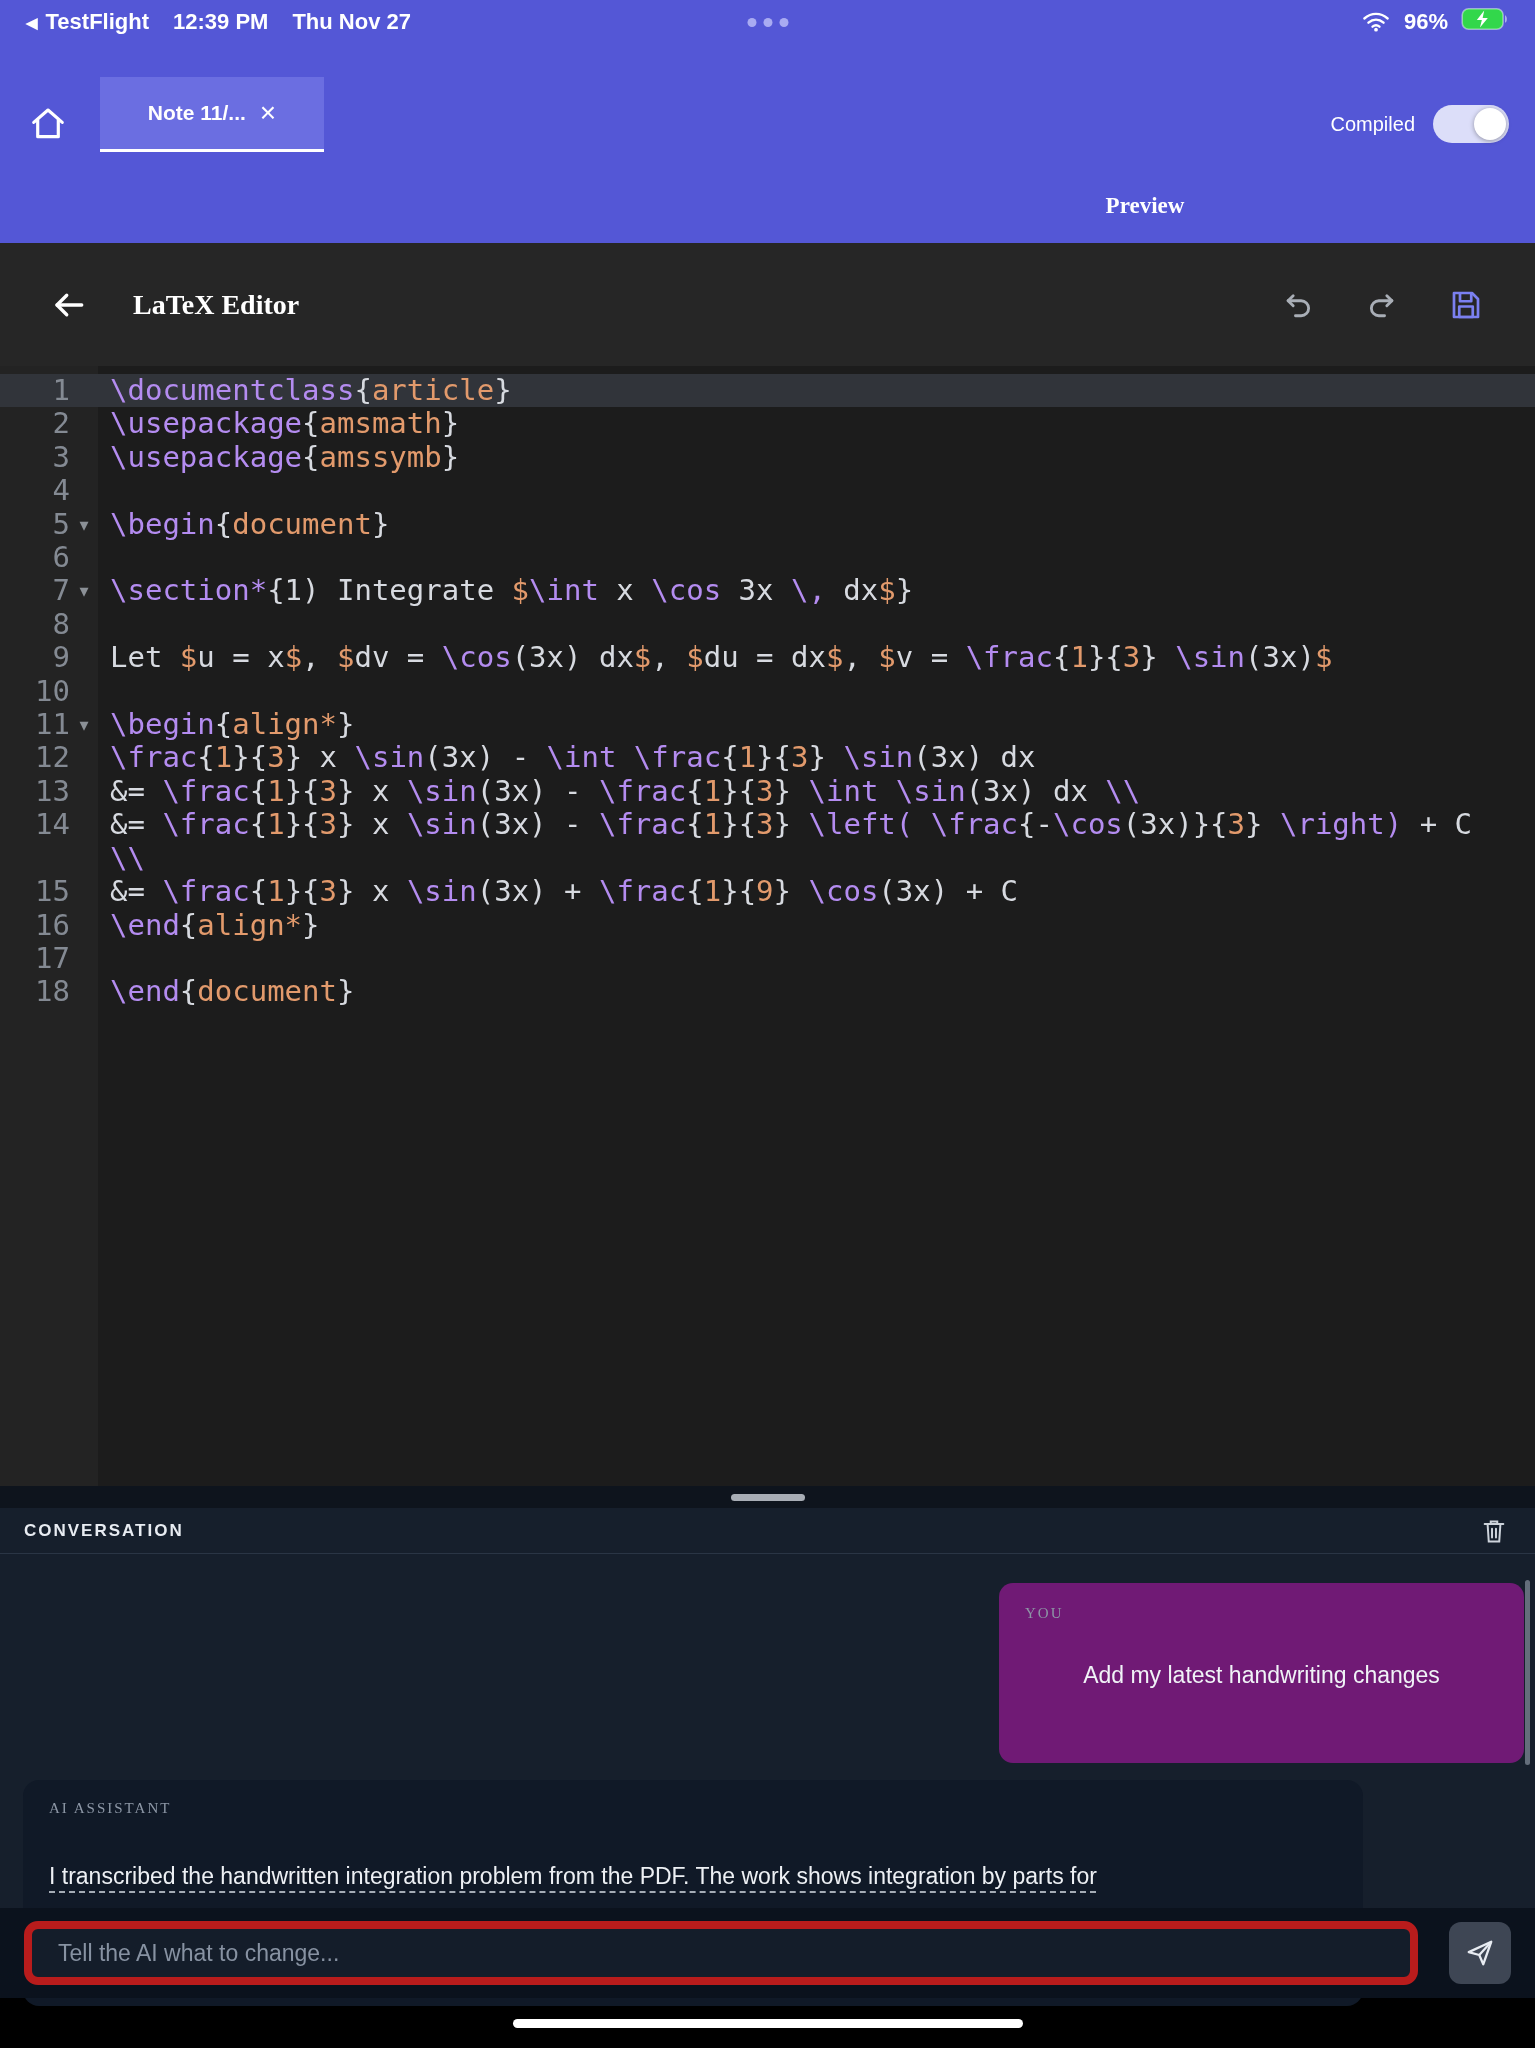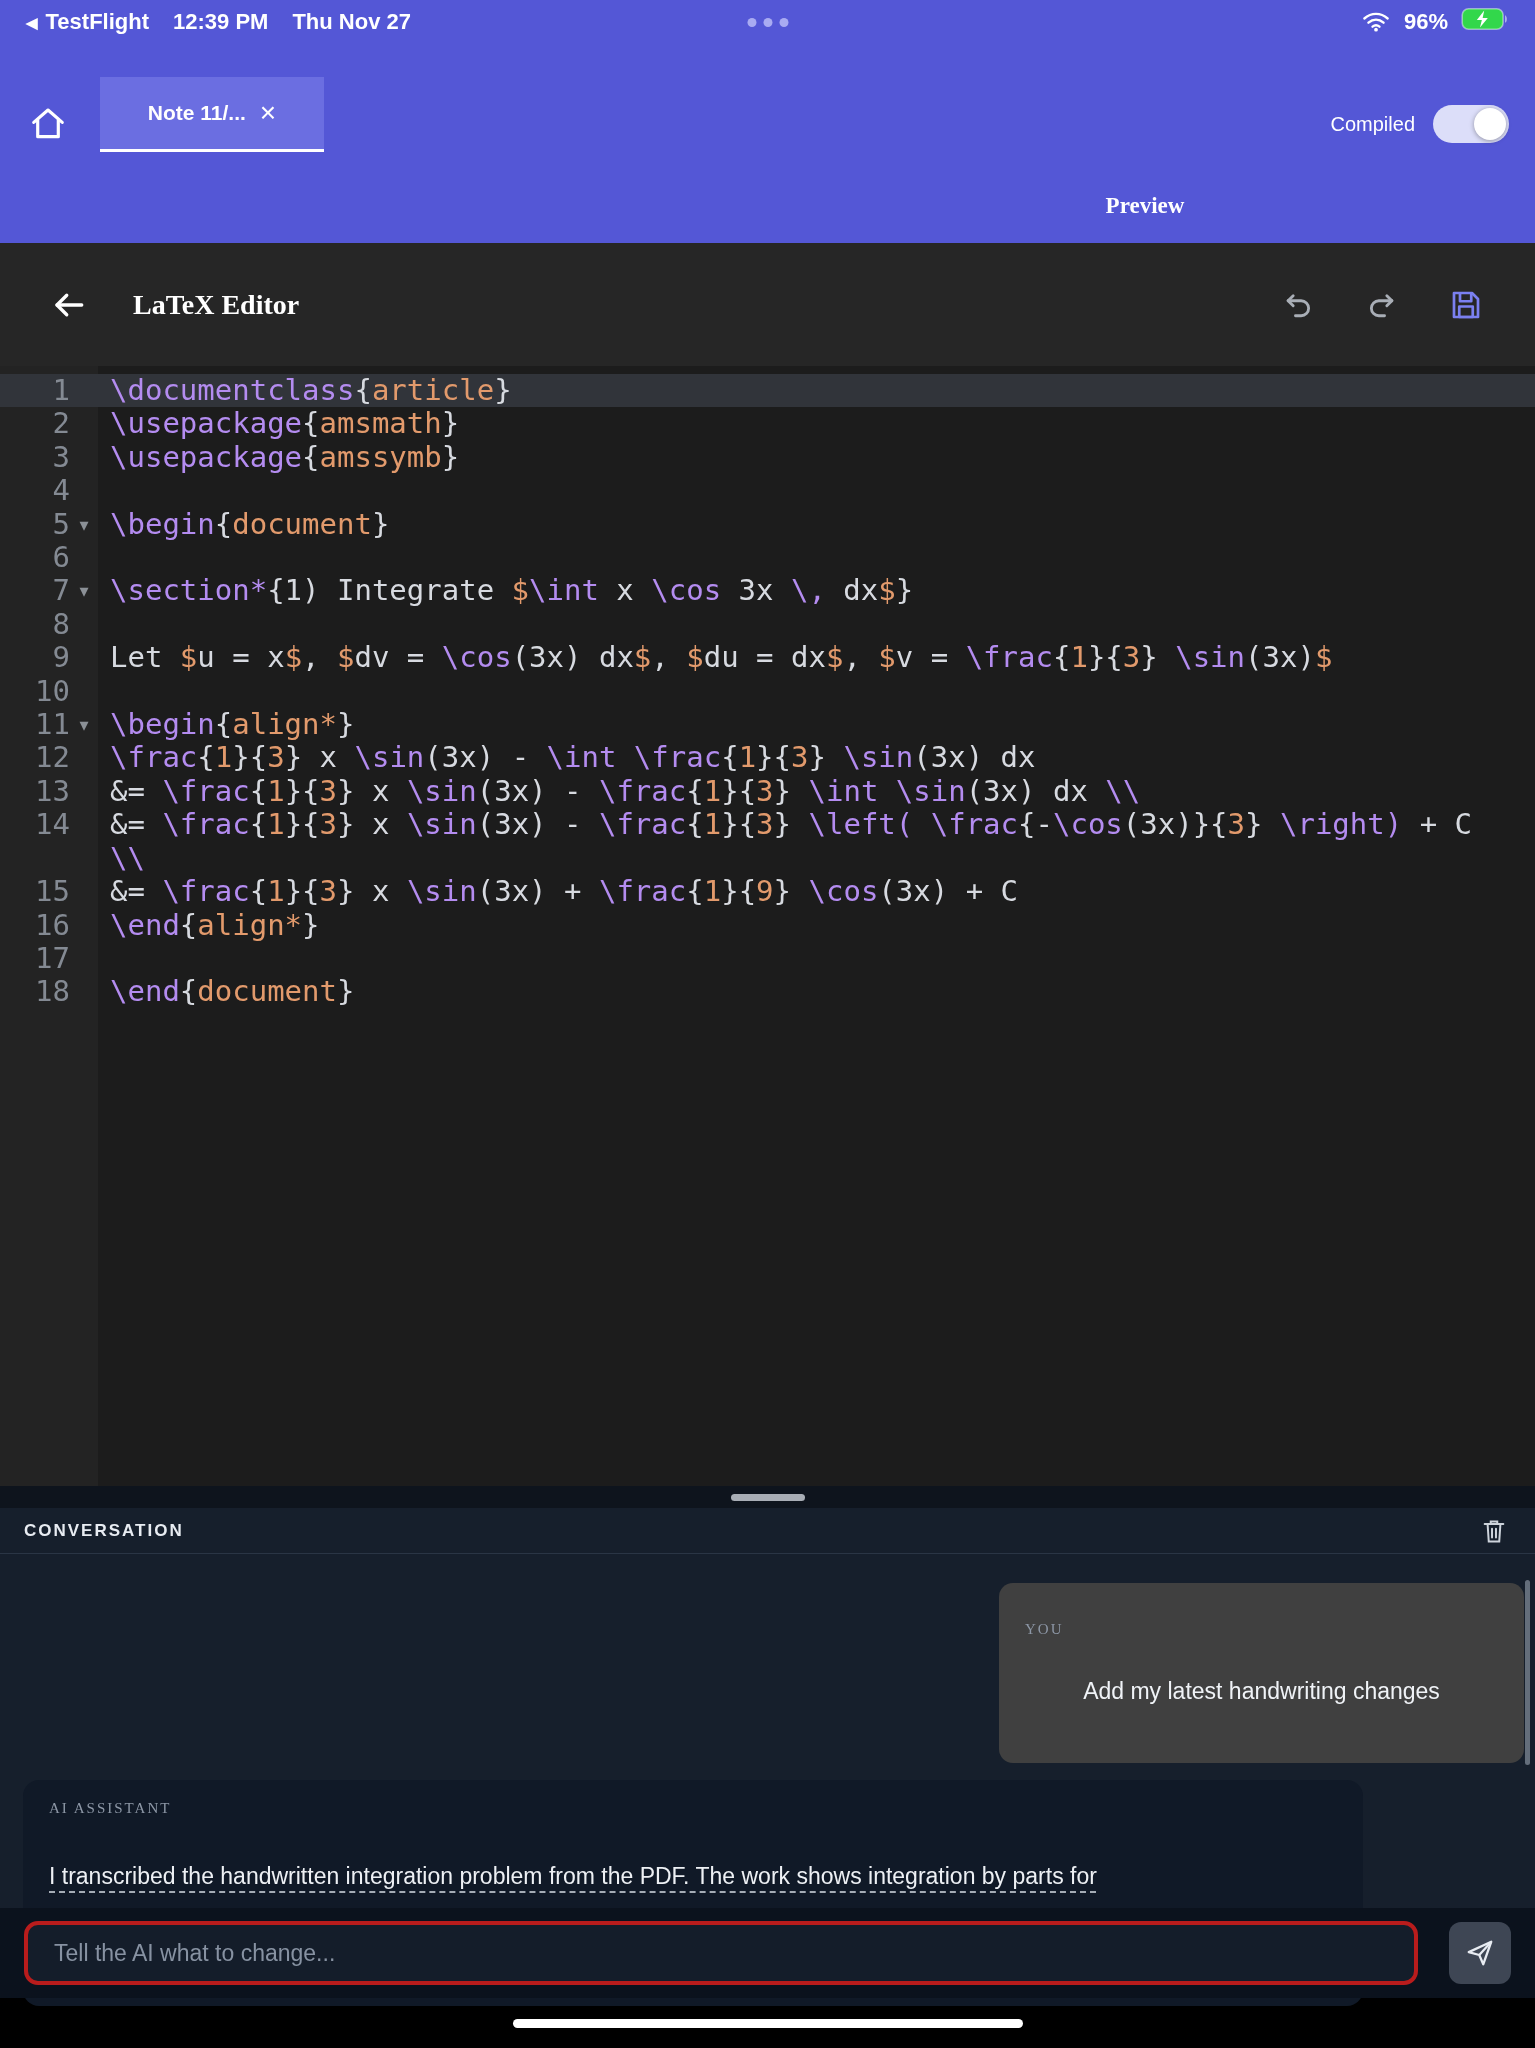--- a/index.html
+++ b/index.html
@@ -74,41 +74,41 @@
   .dragrow { height:22px; background:#0e141d; display:flex; align-items:center; justify-content:center; }
   .dragpill { width:74px; height:7px; border-radius:4px; background:#a8adb5; }
   
   .convo { height:490px; background:#161f2c; position:relative; }
   .convo-header { height:46px; display:flex; align-items:center; padding:0 24px; border-bottom:1px solid #2a3545; }
   .convo-title { color:#e8ecf2; font-family:Liberation Sans, sans-serif; font-size:17px; font-weight:bold; letter-spacing:2px; }
   .trash-btn { margin-left:auto; width:34px; height:34px; display:flex; align-items:center; justify-content:center; }
   .msg-role { font-family:"Liberation Serif", serif; font-size:15px; letter-spacing:2px; color:#8d97a6; }
   .msg-you {
     position:absolute; left:999px; top:75px; width:525px; height:180px;
-    background:#404040; border-radius:14px; padding:38px 26px;
+    background:#701a75; border-radius:14px; padding:22px 26px;
   }
   .msg-you .msg-text { margin-top:40px; text-align:center; color:#f0f3f7; font-size:23px; }
   .msg-ai {
     position:absolute; left:23px; top:272px; width:1340px; height:226px;
     background:#101927; border-radius:16px; padding:20px 26px;
   }
   .msg-ai .msg-text {
     margin-top:42px; color:#edf0f4; font-size:23px; line-height:1.5;
     text-decoration:underline; text-decoration-style:dashed;
     text-decoration-color:rgba(230,236,244,.7); text-decoration-thickness:2px; text-underline-offset:7px;
   }
   .convo-scrollbar { position:absolute; right:5px; top:72px; width:5px; height:185px; border-radius:3px; background:rgba(165,175,190,.55); }
   
   .inputbar {
     position:absolute; left:0; top:1908px; width:1535px; height:90px; background:#0b121d;
     display:flex; align-items:center; padding:0 24px;
   }
   .ai-input {
     width:1394px; height:64px; border-radius:14px; background:#141d2a;
-    border:4px solid #b91c1c; color:#dfe5ec; font-size:23px; padding:0 26px; outline:none;
+    border:8px solid #b91c1c; color:#dfe5ec; font-size:23px; padding:0 26px; outline:none;
     font-family:"Liberation Sans", sans-serif;
   }
   .ai-input::placeholder { color:#8792a2; }
   .send-btn {
     margin-left:auto; width:62px; height:62px; border-radius:12px; background:#3e4654;
     display:flex; align-items:center; justify-content:center; border:none;
   }
   
   .homebar { height:50px; background:#000; display:flex; align-items:center; justify-content:center; }
   .home-indicator { width:510px; height:9px; border-radius:5px; background:#fff; }

